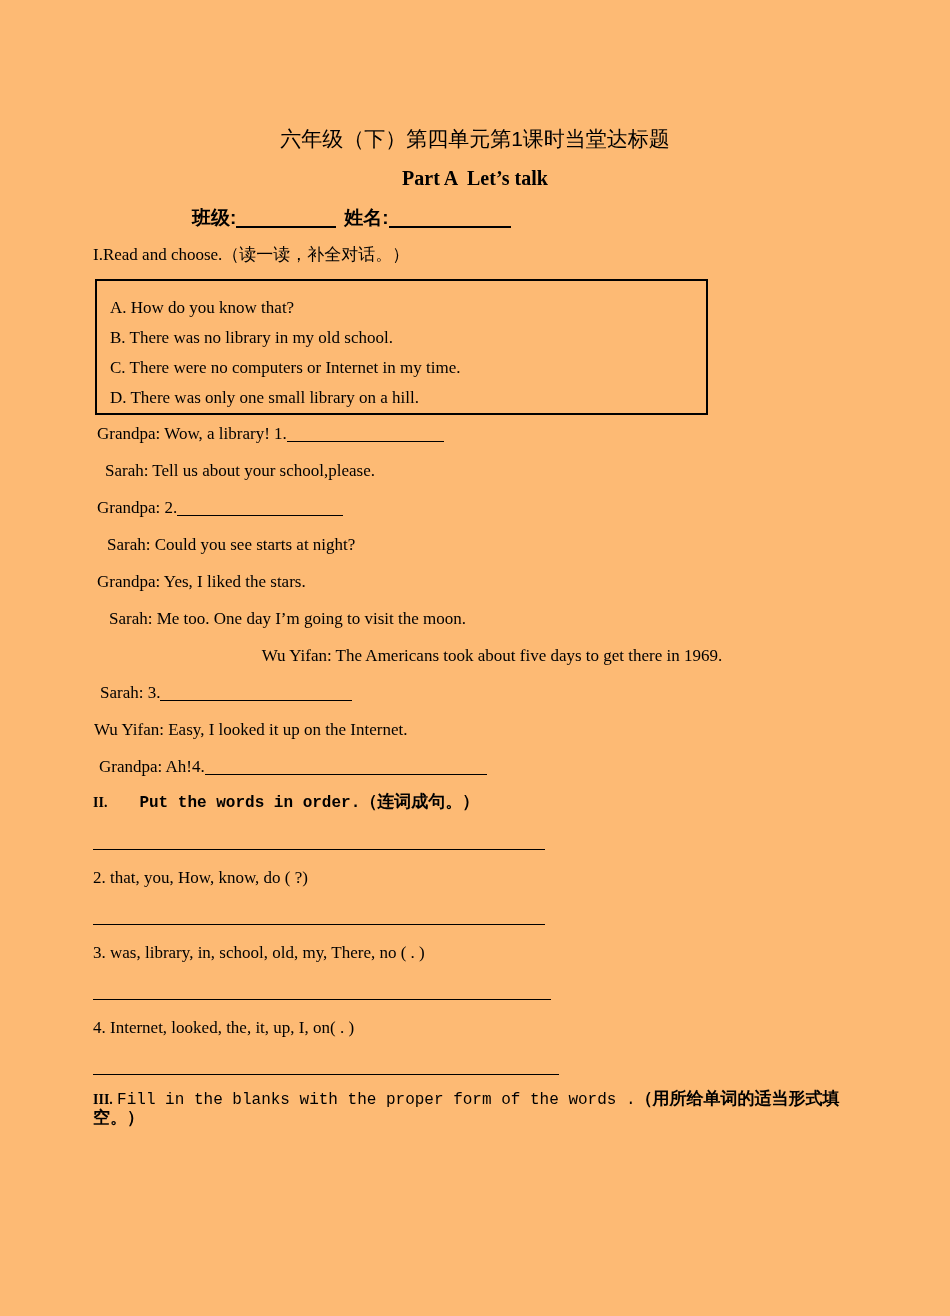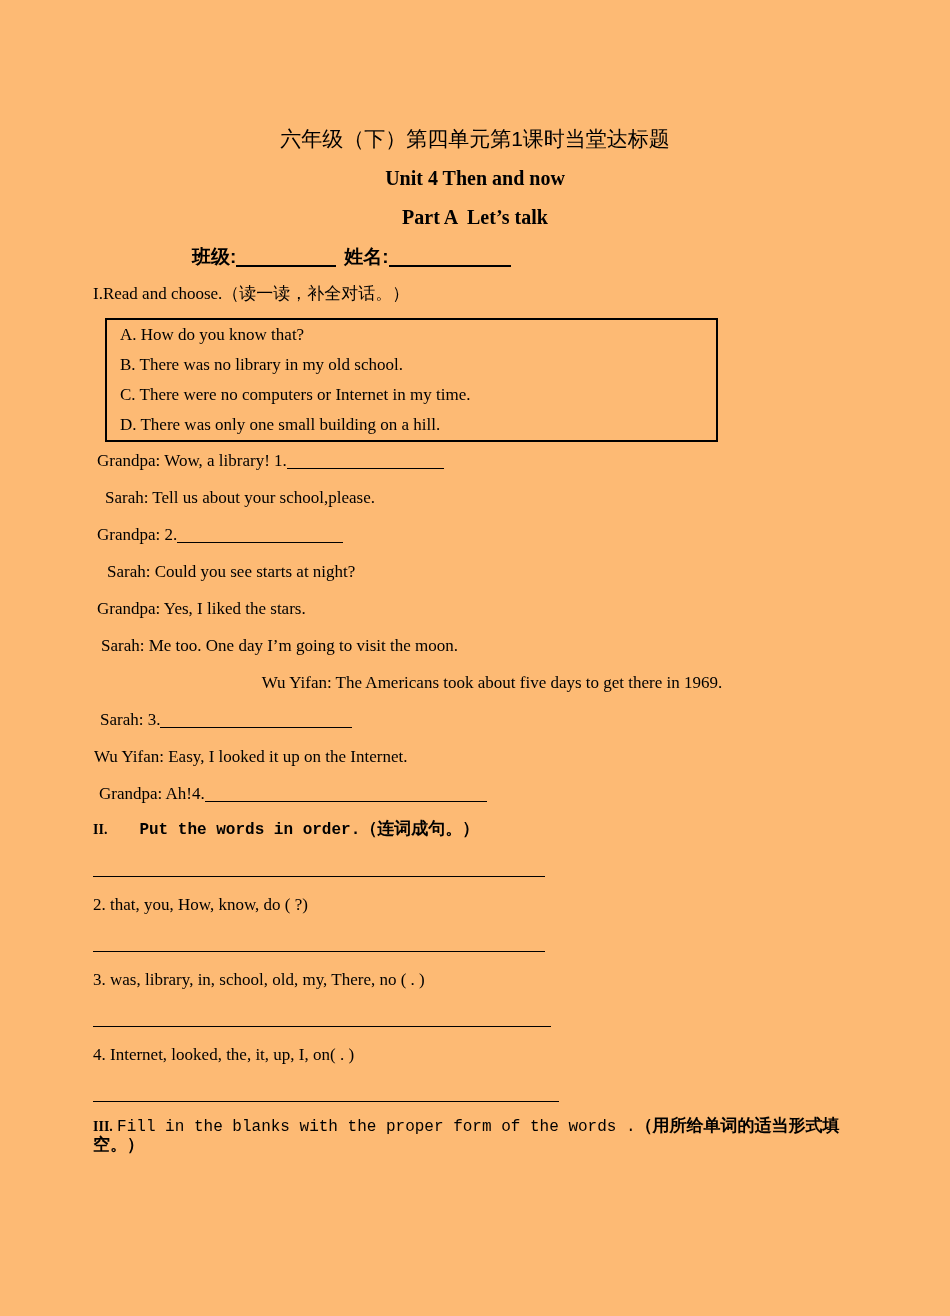--- a/index.html
+++ b/index.html
@@ -32,34 +32,34 @@
     height:13px;vertical-align:-3px;
   }
   .blank.bold{border-bottom-width:2px;vertical-align:-4px;}
   .bl-class{width:100px;margin-right:8px;}
   .bl-name{width:122px;}
   .content{margin-left:93px;margin-right:60px;}
   .sec1-head{margin-top:11px;line-height:26px;}
   .cn-reg{font-family:Liberation Sans, sans-serif;font-size:17px;text-align:center;}
   .cn-bold{font-family:"Liberation Sans", sans-serif;font-weight:900;font-size:17px;}
   .opt-box{
-    margin-left:12px;margin-top:11px;
+    margin-left:2px;margin-top:11px;
     width:596px;border:2px solid #000;
-    padding:0 0 0 13px;box-sizing:content-box;
+    padding:12px 0 0 13px;box-sizing:content-box;
   }
   .opt{line-height:30px;}
   .dialogue{margin-top:0;}
   .dlg{line-height:37px;white-space:pre;}
   .bl-d1{width:157px;}
   .bl-d2{width:166px;}
   .bl-d3{width:192px;}
   .bl-d4{width:282px;}
   .m0{margin-left:4px;}  .m1{margin-left:12px;}
   .m2{margin-left:4px;}  .m3{margin-left:14px;}
-  .m4{margin-left:4px;}  .m5{margin-left:8px;}
+  .m4{margin-left:4px;}  .m5{margin-left:16px;}
   .m6{margin-left:1px;text-align:center;}  .m7{margin-left:7px;}
   .m8{margin-left:1px;}  .m9{margin-left:6px;}
   .sec-head{margin-top:4px;line-height:26px;}
   .rnum{font-weight:bold;font-size:14px;}
   .mono-en{font-family:"Liberation Mono", monospace;font-size:16px;}
   .mono-en.heavy{font-weight:bold;margin-left:32px;}
   .q{line-height:26px;white-space:pre;}
   .ans{
     height:0;border-bottom:1px solid #000;
     margin-top:33px;margin-bottom:15px;
@@ -67,34 +67,33 @@
   .ans.w1{width:452px;} .ans.w2{width:452px;}
   .ans.w3{width:458px;} .ans.w4{width:466px;}
   .sec3-head{line-height:18px;white-space:pre-wrap;}
 </style>
 </head>
 <body>
 
 <div class="page">
 
   <div class="center title-cn">六年级（下）第四单元第1课时当堂达标题</div>
-  <div class="center title-en">Unit 4 Then and now</div>
   <div class="center title-en">Part A  Let’s talk</div>
 
   <div class="class-line"><span>班级:</span><span class="blank bold bl-class"></span><span>姓名:</span><span class="blank bold bl-name"></span></div>
 
   <div class="content">
 
     <div class="sec1-head"><span>I.Read and choose.</span><span class="cn-reg">（读一读，补全对话。）</span></div>
 
     <div class="opt-box">
       <div class="opt">A. How do you know that?</div>
       <div class="opt">B. There was no library in my old school.</div>
       <div class="opt">C. There were no computers or Internet in my time.</div>
-      <div class="opt">D. There was only one small building on a hill.</div>
+      <div class="opt">D. There was only one small library on a hill.</div>
     </div>
 
     <div class="dialogue">
       <div class="dlg m0"><span>Grandpa: Wow, a library! 1.</span><span class="blank bl-d1"></span></div>
       <div class="dlg m1"><span>Sarah: Tell us about your school,please.</span></div>
       <div class="dlg m2"><span>Grandpa: 2.</span><span class="blank bl-d2"></span></div>
       <div class="dlg m3"><span>Sarah: Could you see starts at night?</span></div>
       <div class="dlg m4"><span>Grandpa: Yes, I liked the stars.</span></div>
       <div class="dlg m5"><span>Sarah: Me too. One day I’m going to visit the moon.</span></div>
       <div class="dlg m6"><span>Wu Yifan: The Americans took about five days to get there in 1969.</span></div>

